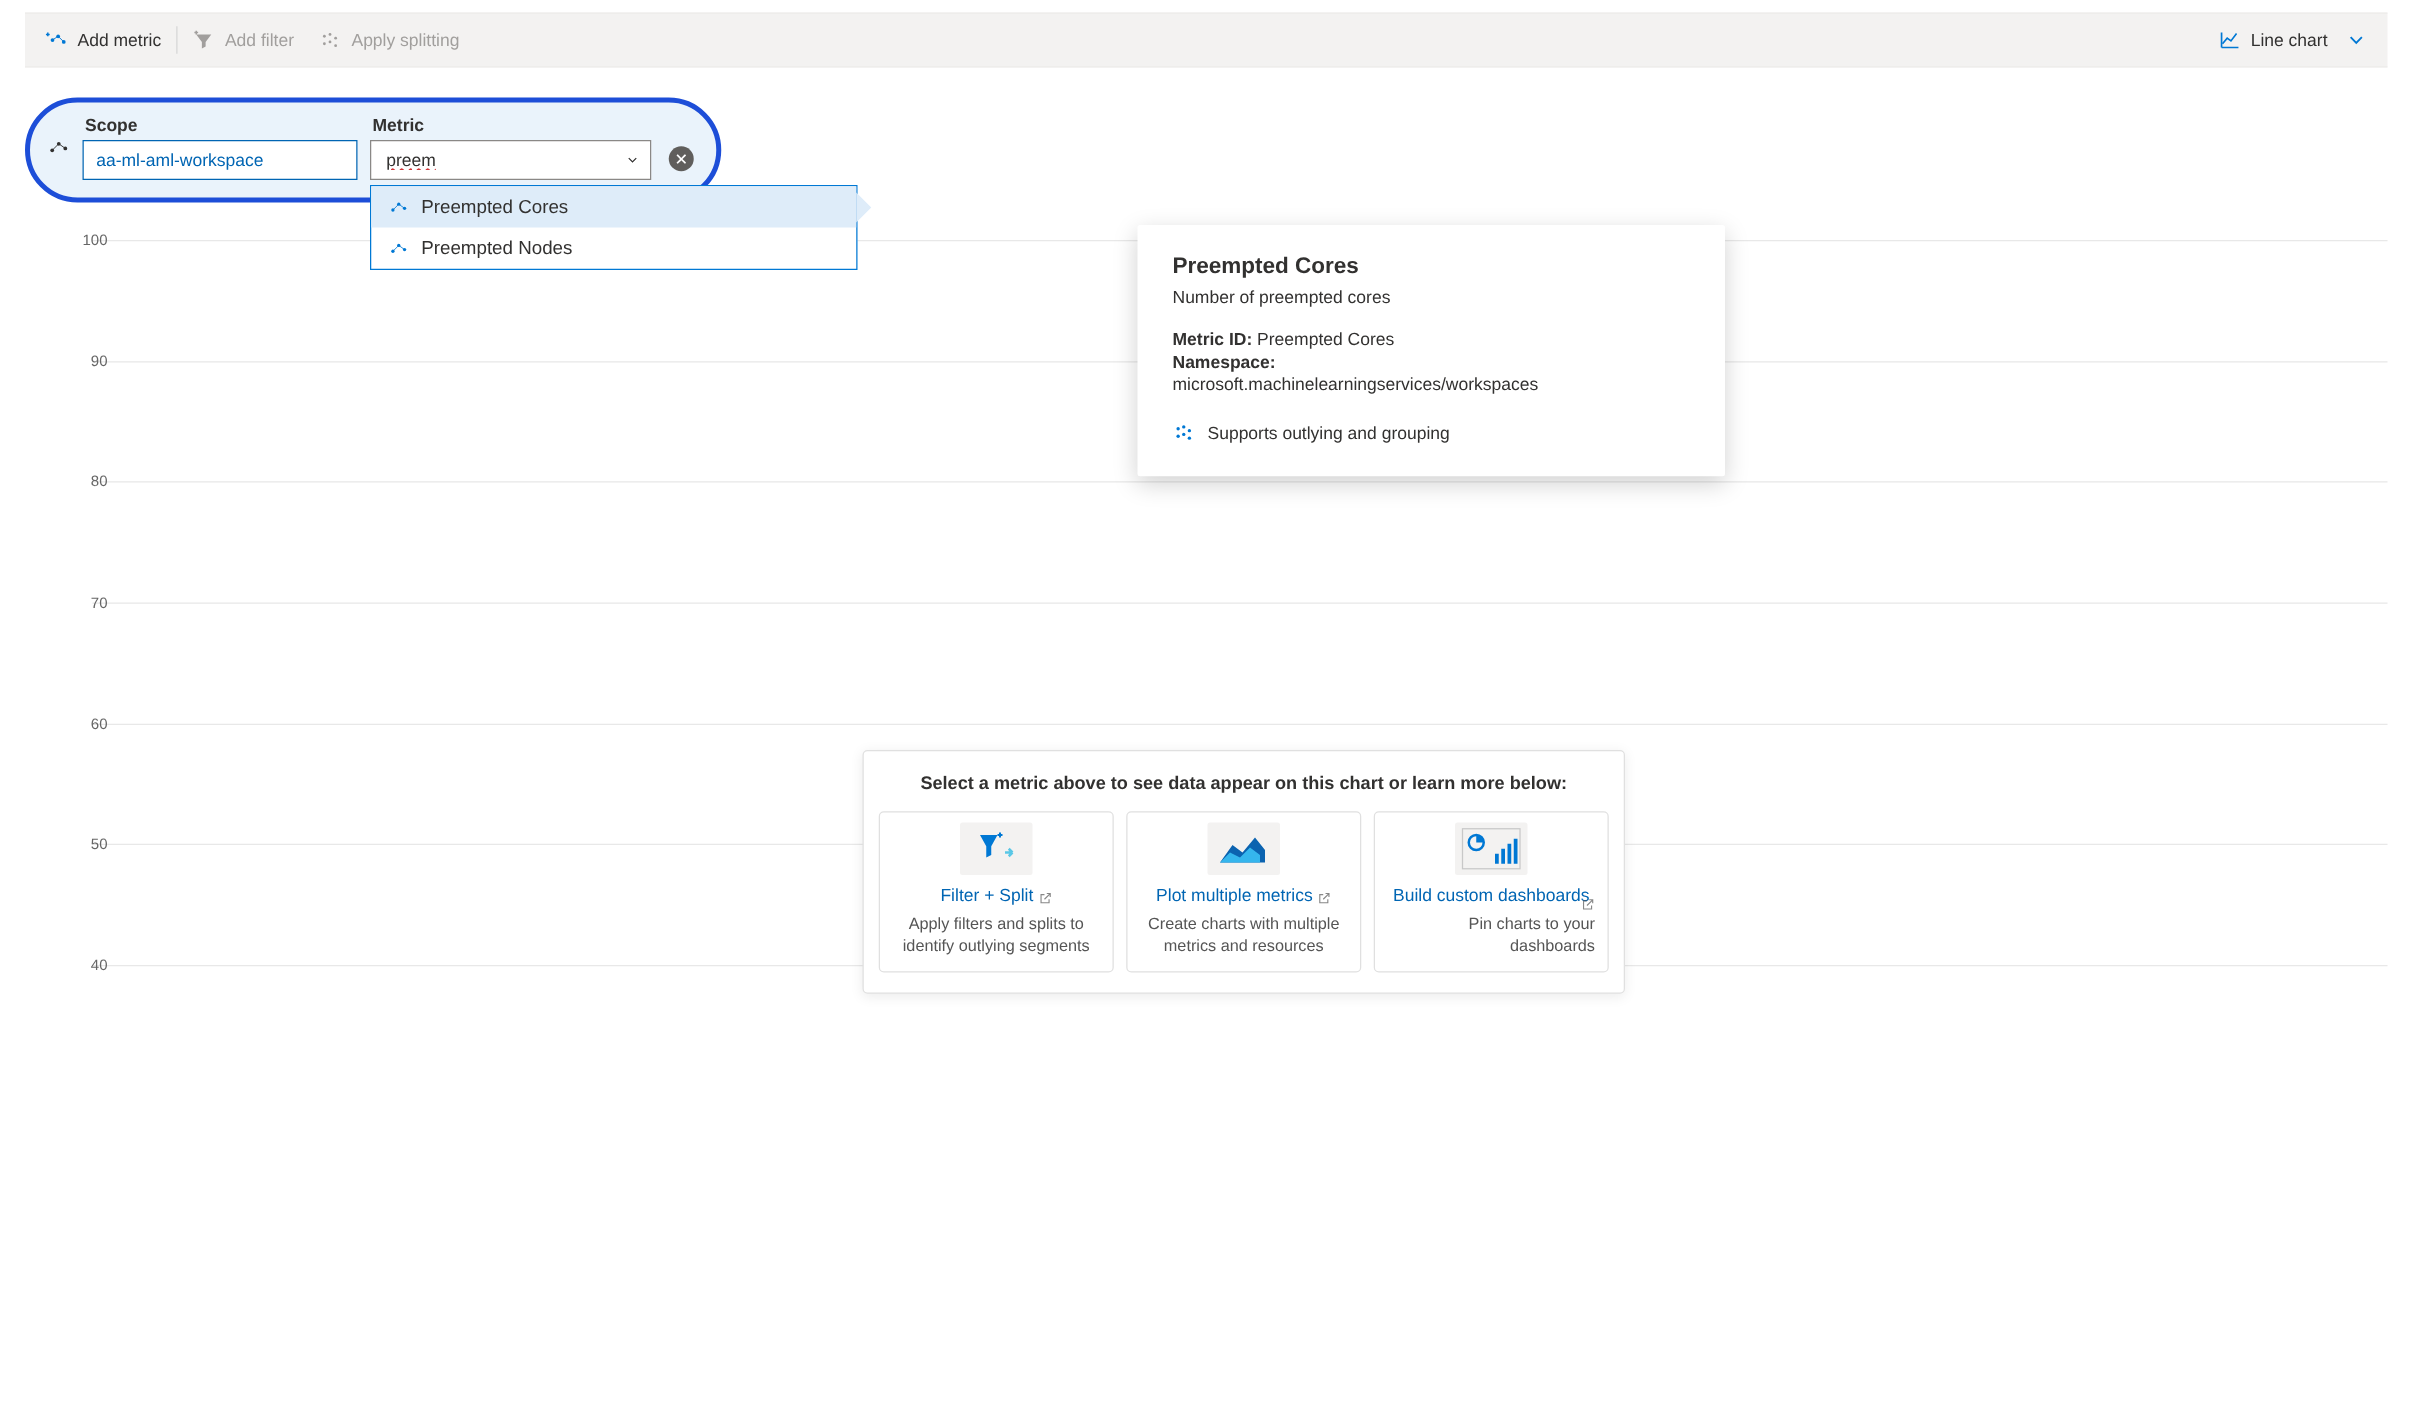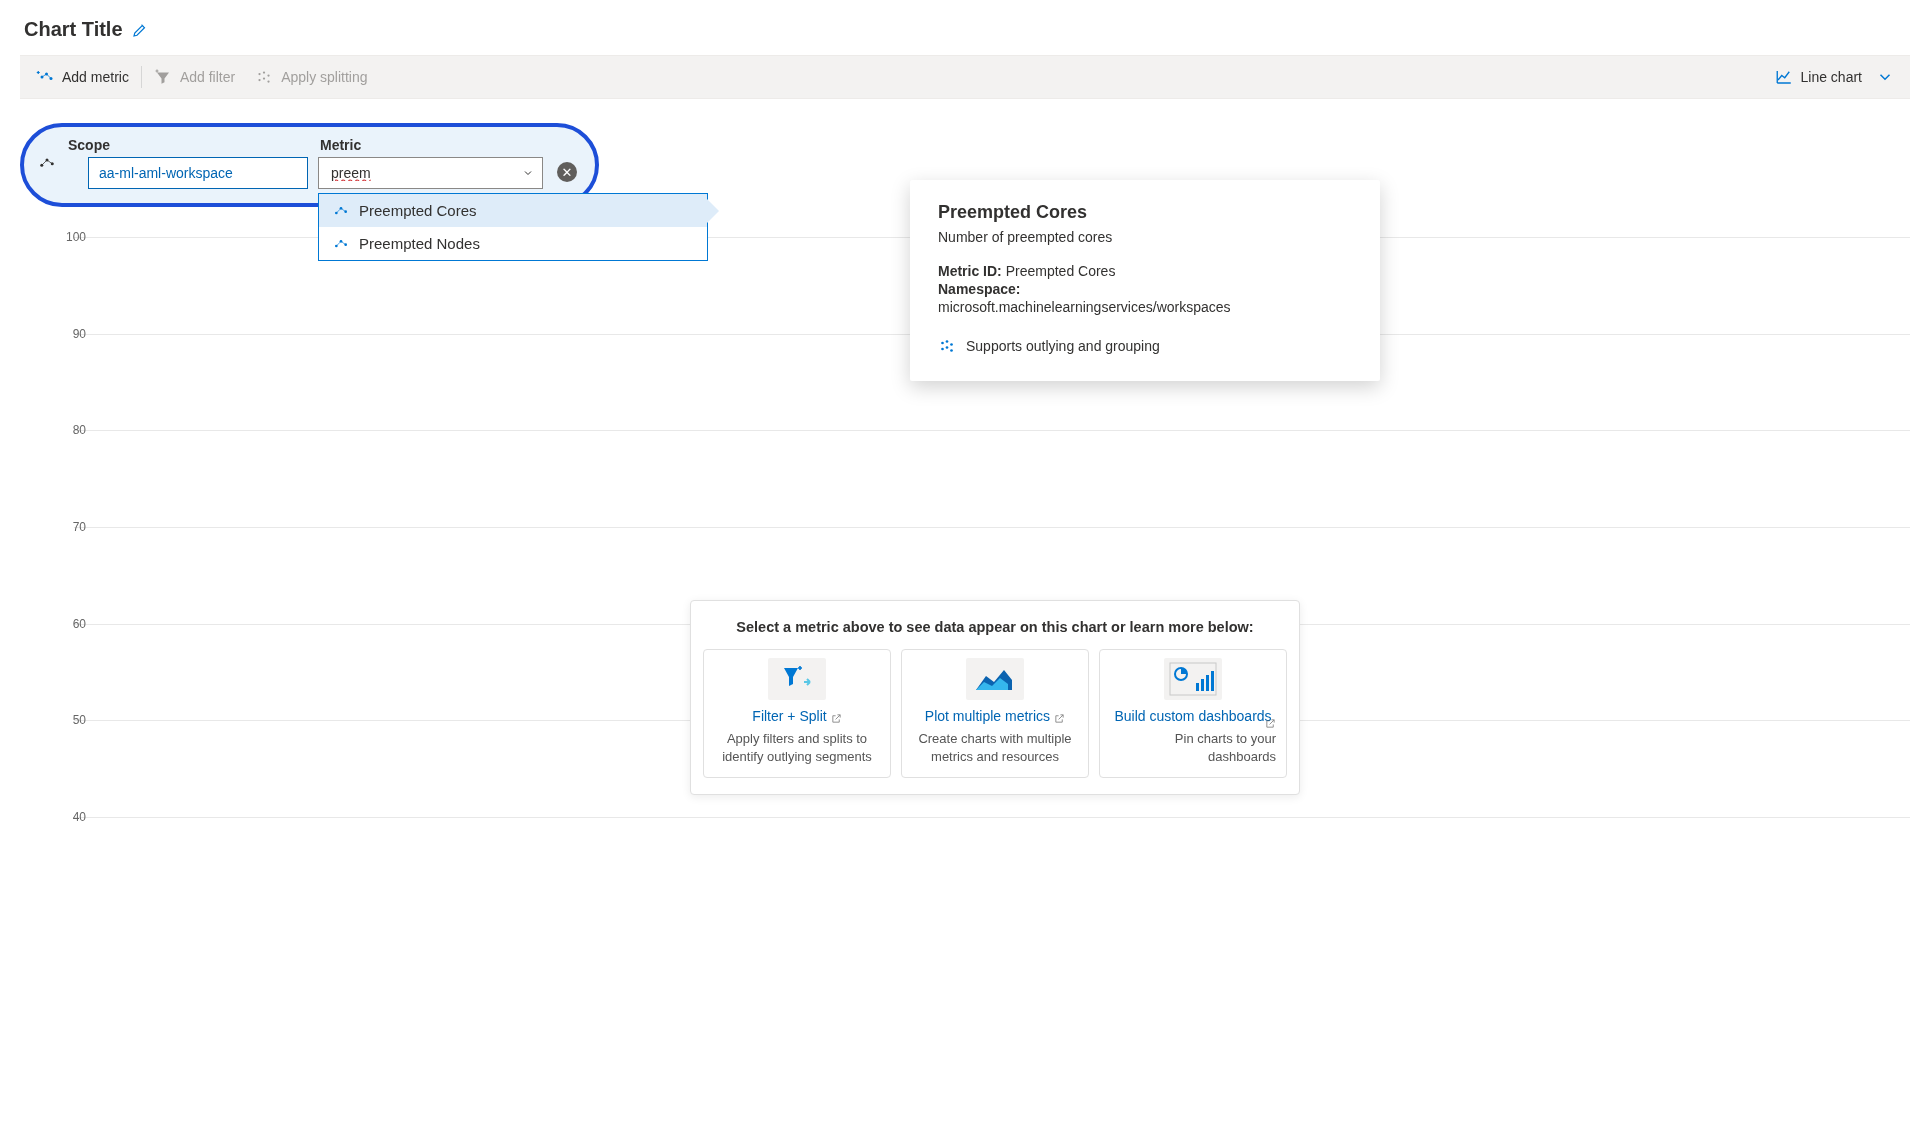--- a/index.html
+++ b/index.html
@@ -59,21 +59,21 @@
   .config-label { font-size: 14px; font-weight: 600; color: #323130; padding-left: 2px; }
   .sel-box {
     display: flex; align-items: center; justify-content: space-between;
     background: #fff;
     border: 1px solid #8a8886;
     height: 32px;
     padding: 0 8px 0 10px;
     font-size: 14px;
     min-width: 220px;
   }
-  .sel-box.scope { color: #0065B3; border-color:#0065B3;margin-left:22px; }
+  .sel-box.scope { color: #0065B3; border-color:#0065B3; }
   .sel-box.agg { background: #ebebeb; color: #6b6a68; font-style: italic; }
   .sel-box .chev { width: 12px; height: 12px; flex-shrink: 0; margin-left: 8px; }
   .sel-box input {
     border: none; outline: none; font-size: 14px; width: 100%;
     font-family: inherit; color: #323130; background: transparent;
     text-decoration: underline; text-decoration-color: #d13438; text-decoration-style: wavy;
   }
   .close-circle {
     width: 20px; height: 20px; border-radius: 50%;
     background: #605e5c; color: #fff;
@@ -193,28 +193,20 @@
   .ext-link { width: 11px; height: 11px; opacity: 0.7; }
   .learn-card .ext-corner { position:absolute; right:10px; top: 68px; }
 
   svg { display: block; }
 </style>
 </head>
 <body>
 
 <div class="page">
 
-  <div class="title-row">
-    <span class="title">Chart Title</span>
-    <span>
-      <svg class="edit-svg" viewBox="0 0 24 24">
-          <path fill="none" stroke="#0078d4" stroke-width="1.6" d="M4 20l4-1 10-10-3-3L5 16l-1 4zM14 5l3 3"></path>
-        </svg>
-    </span>
-  </div>
 
   <div class="toolbar">
     <div class="toolbar-left">
       <button class="tool-btn">
         <span>
           <svg viewBox="0 0 24 24">
               <g fill="#0078d4">
                 <circle cx="8" cy="12" r="2"></circle>
                 <circle cx="14" cy="8" r="2"></circle>
                 <circle cx="20" cy="14" r="2"></circle>

